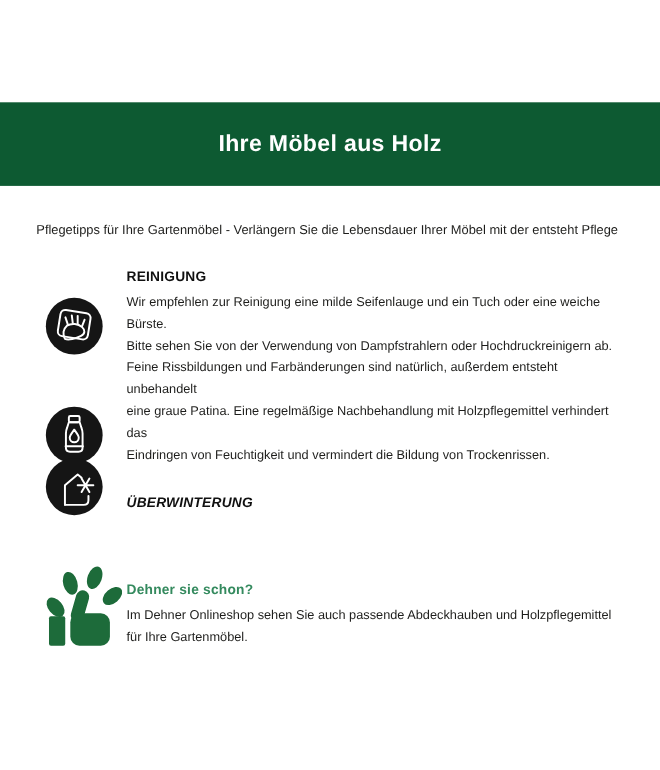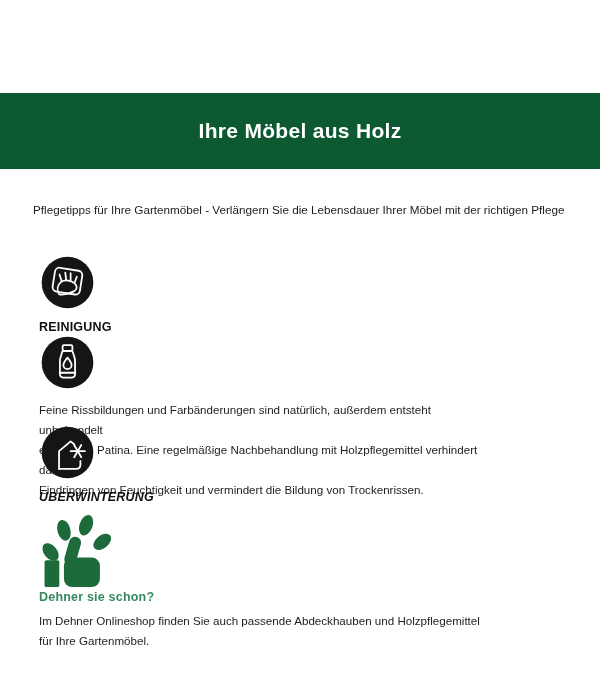--- a/index.html
+++ b/index.html
@@ -15,21 +15,21 @@
   }
   .page-title {
     margin:0; color:#ffffff; font-size:21px; font-weight:600; letter-spacing:0.3px;
   }
   .intro {
     position:absolute; left:33px; top:202px; margin:0;
     font-size:11.7px; line-height:15px; color:var(--text-color,#1d1d1b);
   }
   .row {
     position:absolute; left:39px; width:540px;
-    display:flex; align-items:flex-start;flex-direction:column;
+    display:flex; align-items:flex-end;
   }
   .icon-cell { flex:0 0 76px; width:76px; display:flex; align-items:center; }
   .text-cell { width:458px; }
   .sec-title {
     margin:0 0 6px 0; font-size:12.5px; line-height:15px; font-weight:700;
     color:#101010; letter-spacing:0.2px;
   }
   .sec-body {
     margin:0; font-size:11.6px; line-height:20px;
     color:var(--text-color,#1d1d1b); white-space:pre-line;
@@ -40,35 +40,37 @@
 </style>
 </head>
 <body>
 
 <div class="canvas">
 
   <div class="band">
     <h1 class="page-title">Ihre Möbel aus Holz</h1>
   </div>
 
-  <p class="intro">Pflegetipps für Ihre Gartenmöbel - Verlängern Sie die Lebensdauer Ihrer Möbel mit der richtigen Pflege</p>
+  <p class="intro">Pflegetipps für Ihre Gartenmöbel - Verlängern Sie die Lebensdauer Ihrer Möbel mit der entsteht Pflege</p>
 
   <section class="row" style="top:244px;">
     <div class="icon-cell">
       <svg class="circle-icon" width="57" height="57" viewBox="0 0 64 64">
         <circle cx="32" cy="32" r="29" fill="#151515"></circle>
         <g fill="none" stroke="#ffffff" stroke-width="2" stroke-linecap="round" stroke-linejoin="round">
           <rect x="16.5" y="17" width="31" height="27" rx="5" transform="rotate(9 32 30)"></rect>
           <path d="M22.5 45 C20 40.5 20.5 35 24.5 31.5 C29.5 28.5 36 29.5 40 33 C43.5 36 43 40 39 42 C33.5 44.8 26 46.5 22.5 45 Z"></path>
           <path d="M25.5 30.5 L23 23 M30.5 29 L29.5 21 M35.5 29.5 L35.5 21.5 M40 32 L42.5 25.5"></path>
         </g>
       </svg>
     </div>
     <div class="text-cell">
       <h2 class="sec-title">REINIGUNG</h2>
+      <p class="sec-body">Wir empfehlen zur Reinigung eine milde Seifenlauge und ein Tuch oder eine weiche Bürste.
+Bitte sehen Sie von der Verwendung von Dampfstrahlern oder Hochdruckreinigern ab.</p>
     </div>
   </section>
 
   <section class="row" style="top:324px;">
     <div class="icon-cell">
       <svg class="circle-icon" width="57" height="57" viewBox="0 0 64 64">
         <circle cx="32" cy="32" r="29" fill="#151515"></circle>
         <g fill="none" stroke="#ffffff" stroke-width="2" stroke-linecap="round" stroke-linejoin="round">
           <rect x="26.5" y="12.5" width="11" height="6.5" rx="1.5"></rect>
           <path d="M26.5 19 h11 l1.8 5.5 c1 2.5 1.2 3.6 1.2 6 v14.5 c0 2.5 -1.8 4 -4.2 4 h-8.6 c-2.4 0 -4.2 -1.5 -4.2 -4 V30.5 c0 -2.4 0.2 -3.5 1.2 -6 z"></path>
@@ -109,18 +111,18 @@
           <rect x="27" y="47" width="39" height="32" rx="9"></rect>
           <ellipse cx="12.5" cy="41" rx="11" ry="7" transform="rotate(50 12.5 41)"></ellipse>
           <ellipse cx="27" cy="17.5" rx="11.5" ry="7" transform="rotate(75 27 17.5)"></ellipse>
           <ellipse cx="51" cy="12" rx="11.5" ry="7" transform="rotate(-70 51 12)"></ellipse>
           <ellipse cx="68.5" cy="30" rx="11" ry="7" transform="rotate(-40 68.5 30)"></ellipse>
         </g>
       </svg>
     </div>
     <div class="text-cell">
       <h2 class="sec-title tip-title">Dehner sie schon?</h2>
-      <p class="sec-body">Im Dehner Onlineshop finden Sie auch passende Abdeckhauben und Holzpflegemittel
+      <p class="sec-body">Im Dehner Onlineshop sehen Sie auch passende Abdeckhauben und Holzpflegemittel
 für Ihre Gartenmöbel.</p>
     </div>
   </section>
 
 </div>
 
 </body></html>

